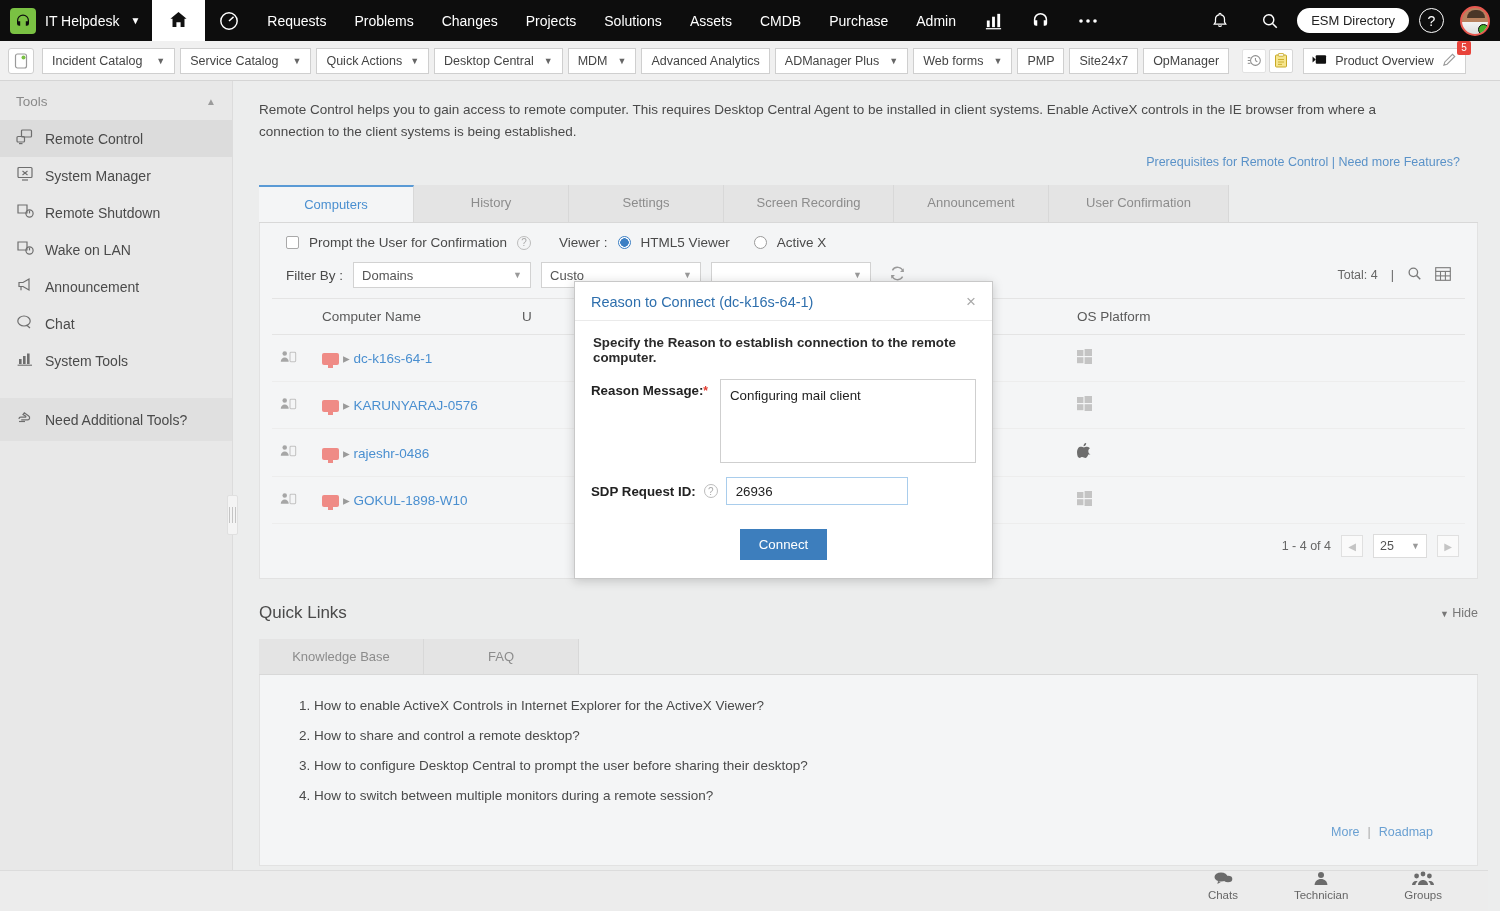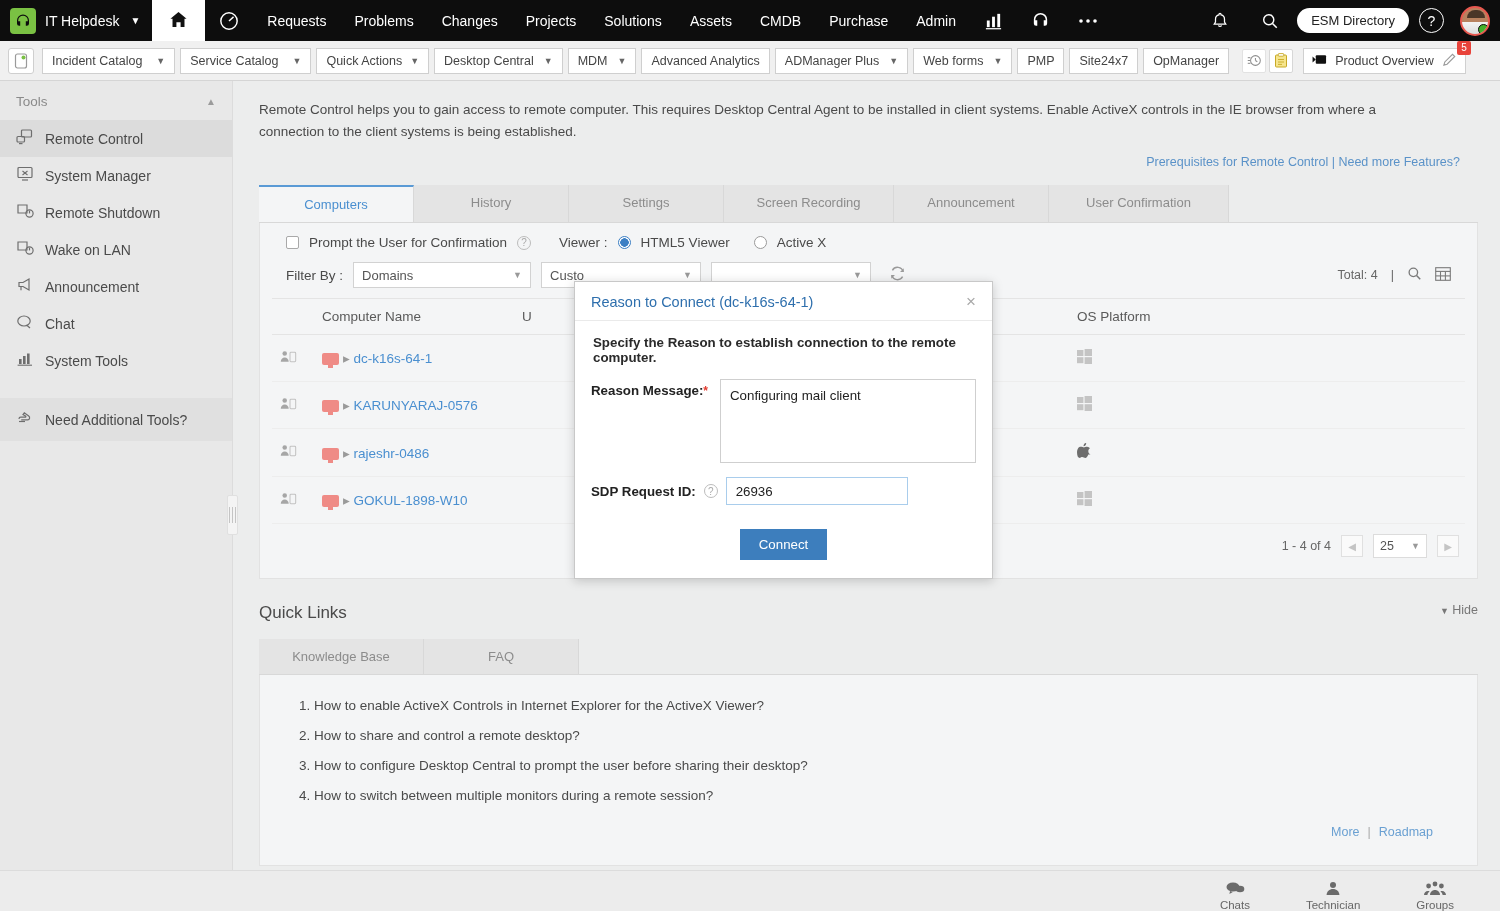--- a/index.html
+++ b/index.html
@@ -161,33 +161,33 @@
     font-size:13px;color:#666;
   }
   .kebab{color:#b0b0b0;letter-spacing:0;font-size:13px;padding-left:10px;}
   .pager{display:flex;align-items:center;justify-content:flex-end;gap:10px;padding:10px 6px;font-size:12.5px;color:#666;}
   .pg-arrow{width:22px;height:22px;border:1px solid #e0e0e0;background:#fafafa;color:#c4c4c4;
     display:flex;align-items:center;justify-content:center;font-size:10px;}
   .pg-sel{width:54px;height:24px;border:1px solid #dcdcdc;background:#fff;display:flex;
     align-items:center;justify-content:space-between;padding:0 6px;font-size:12.5px;color:#555;}
 
   
-  .ql-head{display:flex;align-items:flex-start;margin-top:24px;}
+  .ql-head{display:flex;align-items:center;margin-top:24px;}
   .ql-title{font-size:17px;color:#4a4a4a;}
   .ql-hide{margin-left:auto;font-size:12.5px;color:#777;}
   .ql-tabs{display:flex;margin-top:16px;border-bottom:1px solid #d8d8d8;}
   .ql-panel{background:#f4f5f6;border:1px solid #e2e2e2;border-top:none;padding:16px 30px 22px 30px;}
   .ql-panel ol{margin:0;padding-left:24px;}
   .ql-panel li{font-size:13.5px;color:#4a4a4a;padding:5px 0;line-height:20px;}
   .ql-foot{display:flex;justify-content:flex-end;gap:8px;padding:14px 14px 4px 0;font-size:12.5px;color:#6aa0d2;}
 
   
   .bottombar{
-    position:absolute;left:0;right:0;bottom:0;height:41px;background:#ececec;
-    border-top:1px solid #dcdcdc;display:flex;align-items:flex-end;justify-content:flex-end;
+    position:absolute;left:0;right:12px;bottom:0;height:41px;background:#ececec;
+    border-top:1px solid #dcdcdc;display:flex;align-items:flex-start;justify-content:flex-end;
     gap:56px;padding-right:46px;z-index:30;
   }
   .bb-item{display:flex;flex-direction:column;align-items:center;color:#666;font-size:11.5px;gap:1px;}
 
   
   .modal{
     position:absolute;left:574px;top:281px;width:419px;background:#fff;
     border:1px solid #c8c8c8;box-shadow:0 2px 10px rgba(0,0,0,.18);z-index:100;
   }
   .modal-head{

